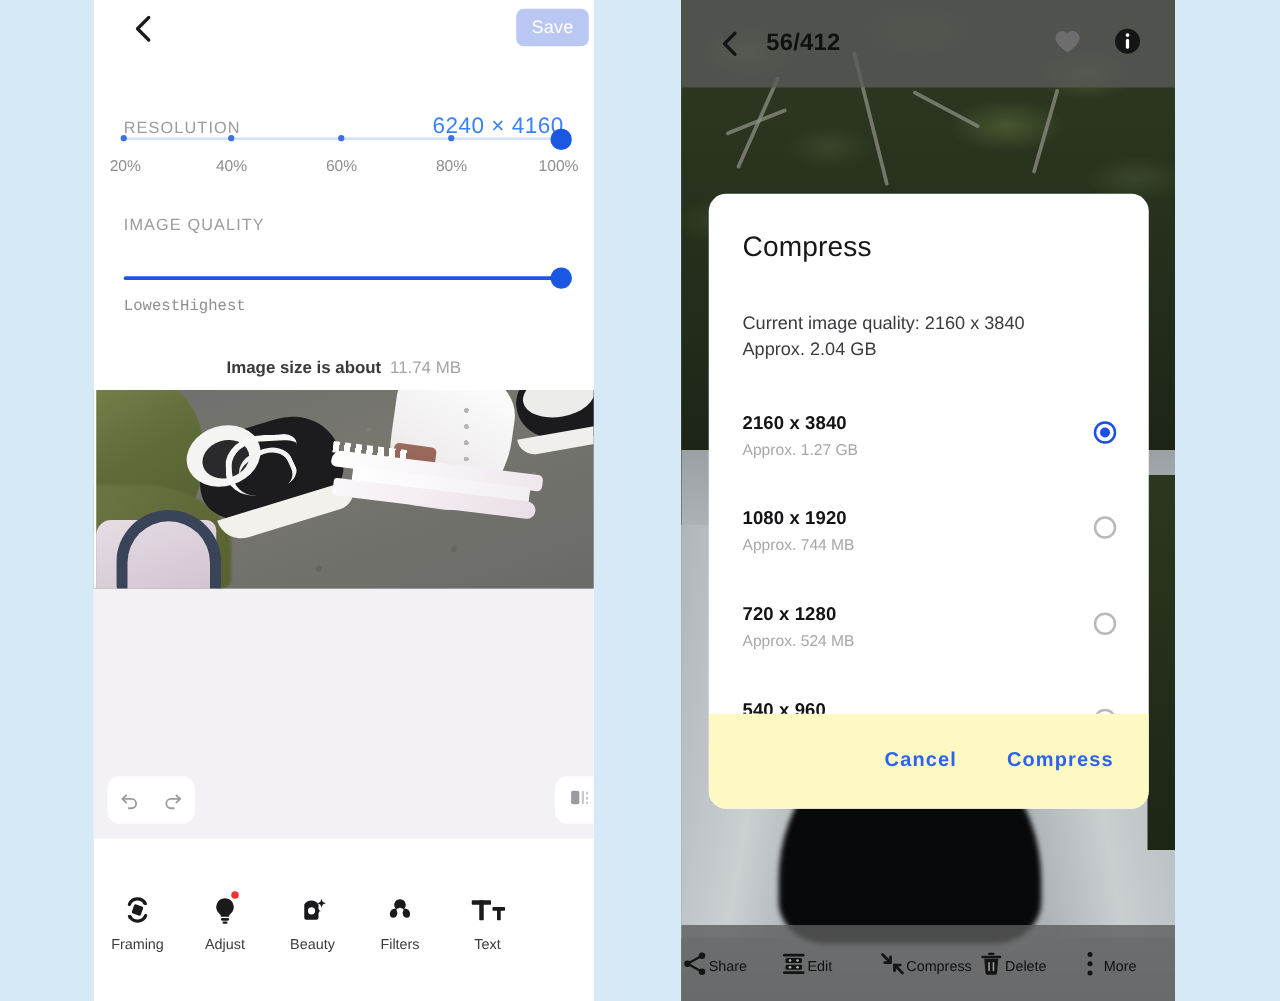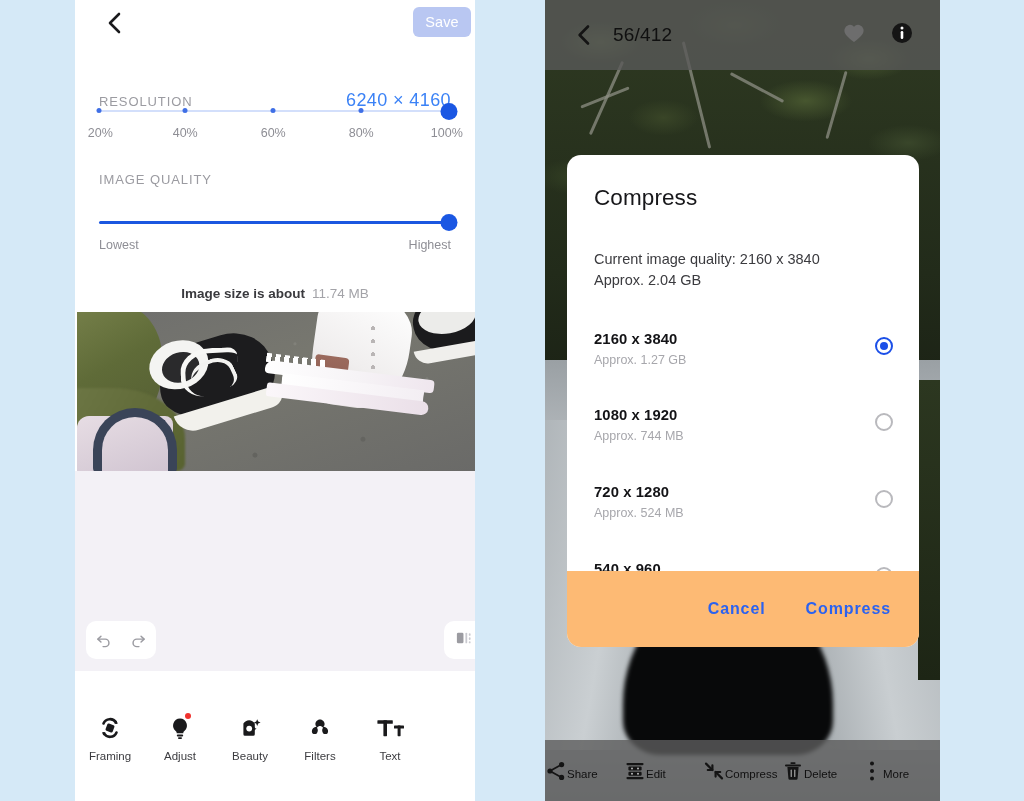--- a/index.html
+++ b/index.html
@@ -69,22 +69,22 @@
     position: absolute; left: 24px; width: 352px; height: 16px;
     font-size: 12.5px; color: #8e8e95;
   }
   .tick-labels span {
     position: absolute; transform: translateX(-50%); white-space: nowrap;
   }
   .tick-labels span.first { transform: translateX(-45%); }
   .tick-labels span.last  { transform: translateX(-52%); }
   .endlabels {
     position: absolute; left: 24px; width: 352px;
-    display: flex; justify-content: space-between;
-    font-size: 12.5px; color: #8e8e95;
+    display: flex; justify-content: flex-start;
+    font-size: 12.5px; color: #8e8e95; font-family: Liberation Mono, monospace;
   }
   .sizeline {
     position: absolute; left: 0; width: 400px; text-align: center;
     font-size: 13.5px;
   }
   .sizeline .lbl { color: #3a3a3e; font-weight: bold; }
   .sizeline .val { color: #a3a3a8; margin-left: 7px; }
 
   
   .photo-strip {
@@ -317,21 +317,21 @@
   .r-topbar {
     position: absolute; left: 0; top: 0; width: 100%; height: 70px;
     background: rgba(90,90,90,.78);
     display: flex; align-items: center;
   }
   .r-back {
     margin-left: 26px; width: 24px; height: 24px;
     display: flex; align-items: center; justify-content: center;
   }
   .r-count {
-    margin-left: 18px; color: #101010; font-size: 19px; font-weight: normal;
+    margin-left: 18px; color: #101010; font-size: 19px; font-weight: bold;
     letter-spacing: .2px;
   }
   .r-spacer { flex: 1; }
   .r-heart { margin-right: 24px; }
   .r-info  { margin-right: 26px; }
 
   
   .dialog {
     position: absolute; left: 22px; top: 155px;
     width: 352px; height: 492px;
@@ -356,21 +356,21 @@
     width: 18px; height: 18px; border-radius: 50%;
     border: 2px solid #b9b9bd;
   }
   .radio.on { border-color: #1b4fe8; }
   .radio.on::after {
     content: ""; position: absolute; left: 3px; top: 3px;
     width: 8px; height: 8px; border-radius: 50%; background: #1b4fe8;
   }
   .dlg-actions {
     position: absolute; left: 0; bottom: 0; width: 100%; height: 76px;
-    background: #fdba74;
+    background: #fef9c3;
     display: flex; align-items: center; justify-content: flex-end;
   }
   .dlg-btn {
     font-size: 16px; color: #2b62f0; letter-spacing: .9px; font-weight: bold;
   }
   .dlg-btn.cancel { margin-right: 40px; }
   .dlg-btn.confirm { margin-right: 28px; }
 
   
   .r-bottombar {

